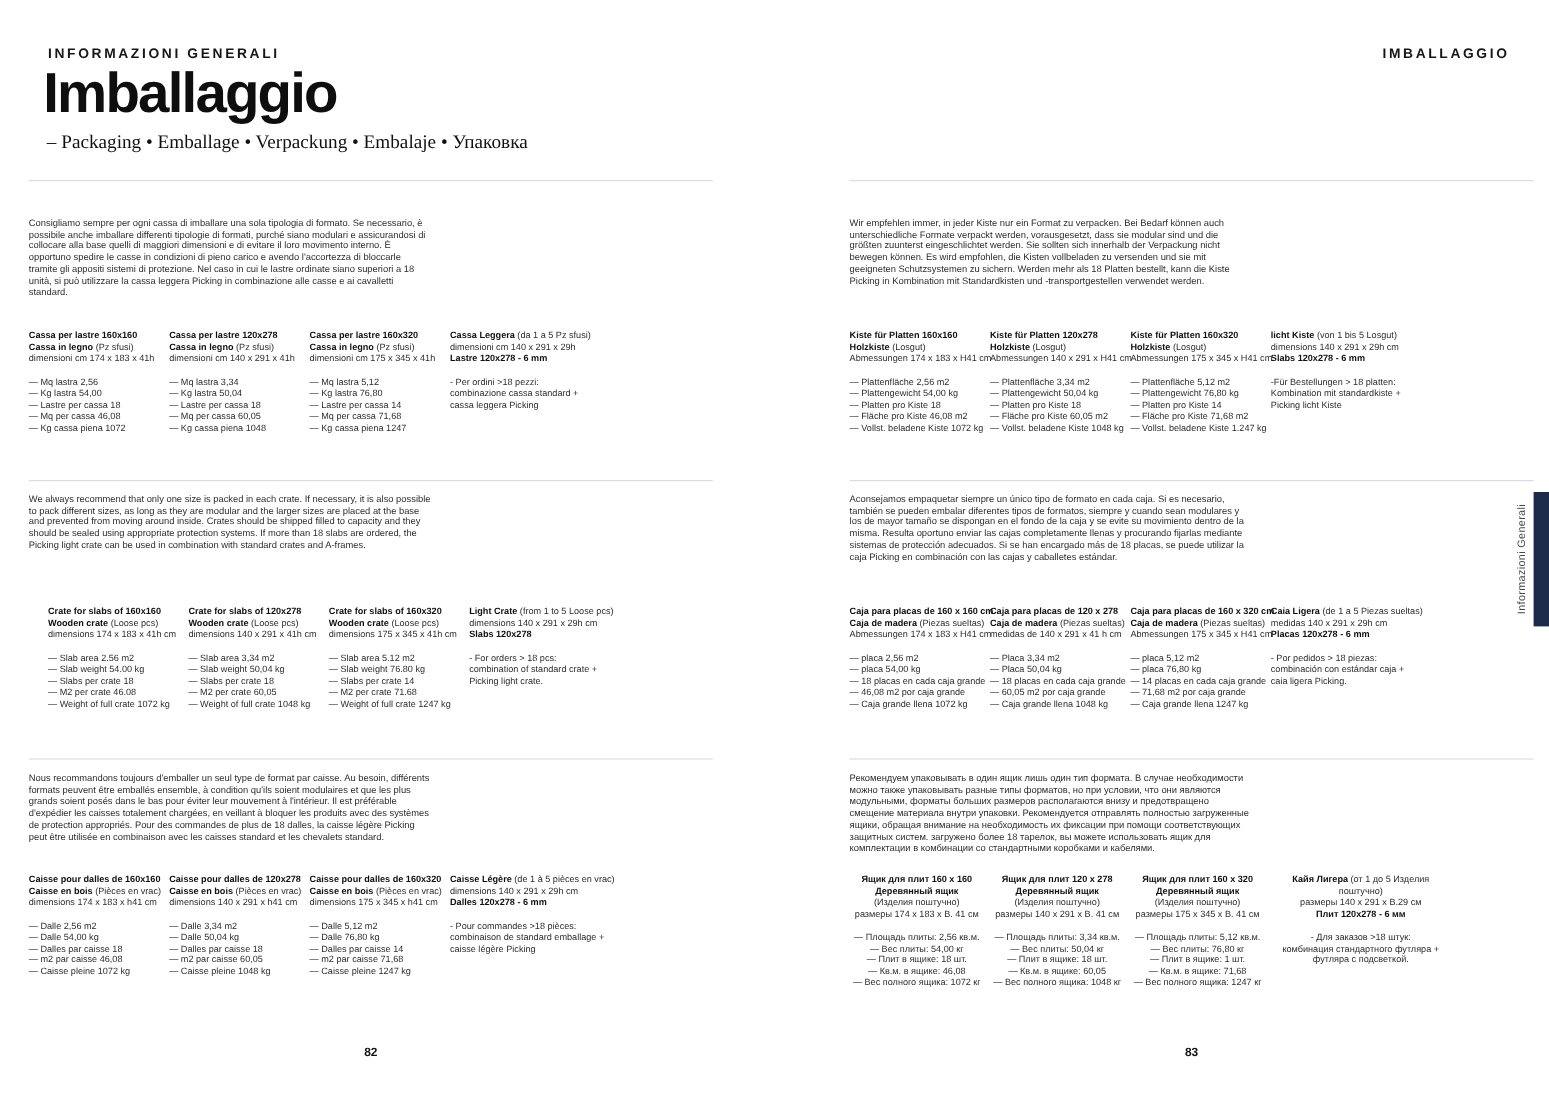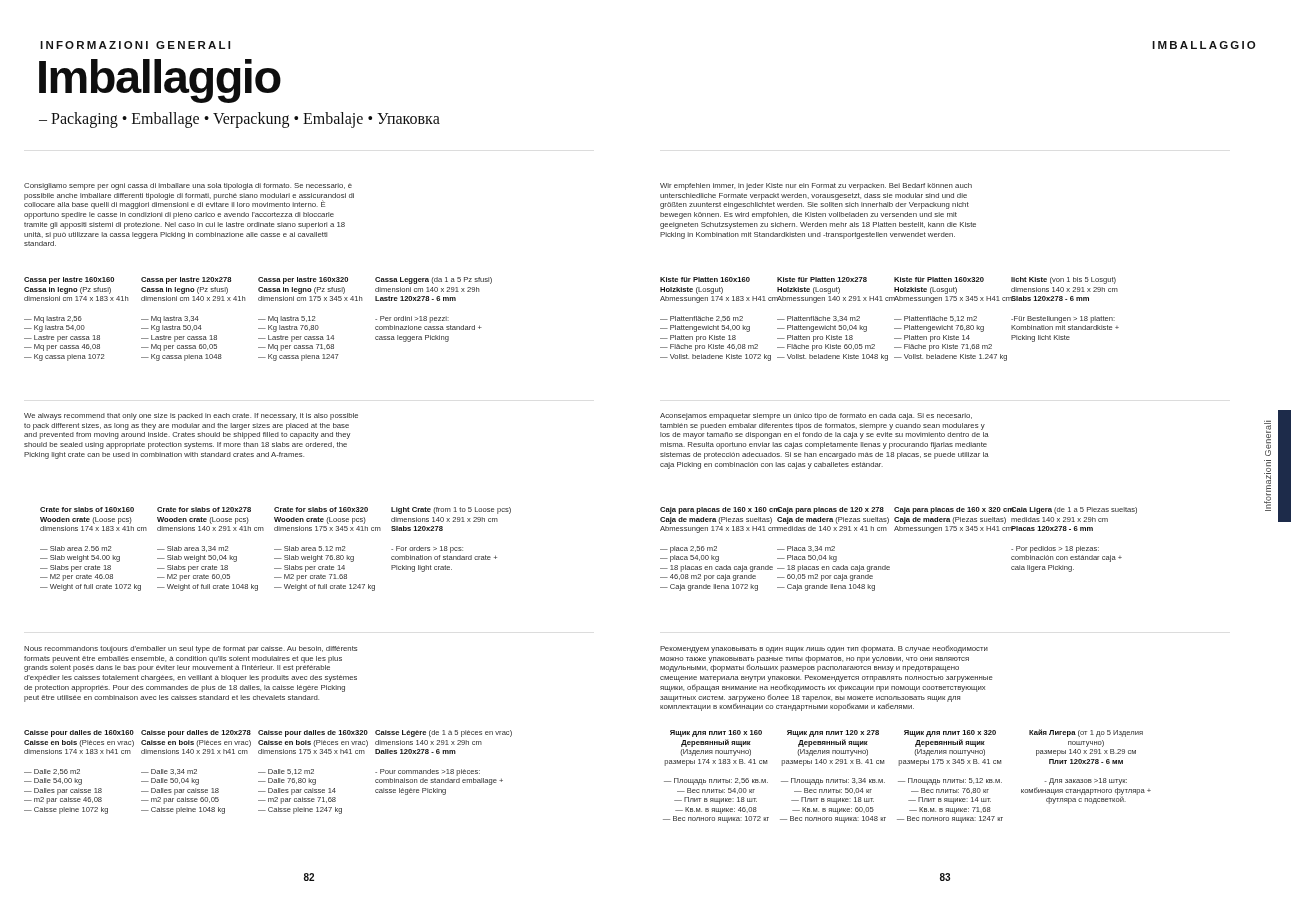--- a/index.html
+++ b/index.html
@@ -9,21 +9,21 @@
   .eyebrow{position:absolute;left:40px;top:39px;font-size:11.5px;font-weight:600;
            letter-spacing:2.2px;color:#161616;}
   .corner{position:absolute;right:33px;top:39px;font-size:11.5px;font-weight:600;
           letter-spacing:2.2px;color:#161616;}
   h1.title{position:absolute;left:36px;top:53px;margin:0;font-size:47px;
            font-weight:800;letter-spacing:-1.5px;color:#0e0e0e;line-height:1;}
   .subtitle{position:absolute;left:39px;top:110px;
             font-family:"Liberation Serif",serif;font-size:16px;color:#101010;}
   .page{position:absolute;top:150px;width:570px;height:760px;}
   #page-left{left:24px;}
-  #page-right{left:660px;text-decoration:underline;}
+  #page-right{left:708px;text-decoration:underline;}
   .rule{position:absolute;left:0;width:570px;height:1px;background:#dcdcdc;}
   .intro{position:absolute;left:0;width:336px;font-size:7.8px;line-height:9.7px;
          color:#2d2d2d;}
   .cols{position:absolute;left:0;display:grid;
         grid-template-columns:112px 112px 112px 150px;column-gap:5px;}
   .col{font-size:7.6px;line-height:9.5px;color:#2d2d2d;}
   .hl{white-space:nowrap;}
   .col b{font-weight:700;color:#101010;}
   .items{margin-top:10px;}
   .items div{white-space:nowrap;}
@@ -271,20 +271,27 @@
           <div>— Placa 50,04 kg</div>
           <div>— 18 placas en cada caja grande</div>
           <div>— 60,05 m2 por caja grande</div>
           <div>— Caja grande llena 1048 kg</div>
         </div>
       </div>
       <div class="col">
         <div class="hl"><b>Caja para placas de 160 x 320 cm</b></div>
         <div class="hl"><b>Caja de madera</b><span> (Piezas sueltas)</span></div>
         <div class="hl"><span>Abmessungen 175 x 345 x H41 cm</span></div>
+        <div class="items">
+          <div>— placa 5,12 m2</div>
+          <div>— placa 76,80 kg</div>
+          <div>— 14 placas en cada caja grande</div>
+          <div>— 71,68 m2 por caja grande</div>
+          <div>— Caja grande llena 1247 kg</div>
+        </div>
       </div>
       <div class="col">
         <div class="hl"><b>Caia Ligera</b><span> (de 1 a 5 Piezas sueltas)</span></div>
         <div class="hl"><span>medidas 140 x 291 x 29h cm</span></div>
         <div class="hl"><b>Placas 120x278 - 6 mm</b></div>
         <div class="items">
           <div>- Por pedidos &gt; 18 piezas:</div>
           <div>combinación con estándar caja +</div>
           <div>caia ligera Picking.</div>
         </div>
@@ -320,21 +327,21 @@
         </div>
       </div>
       <div class="col">
         <div class="hl"><b>Ящик для плит 160 х 320</b></div>
         <div class="hl"><b>Деревянный ящик</b></div>
         <div class="hl"><span>(Изделия поштучно)</span></div>
         <div class="hl"><span>размеры 175 х 345 х В. 41 см</span></div>
         <div class="items">
           <div>— Площадь плиты: 5,12 кв.м.</div>
           <div>— Вес плиты: 76,80 кг</div>
-          <div>— Плит в ящике: 14 шт.</div>
+          <div>— Плит в ящике: 1 шт.</div>
           <div>— Кв.м. в ящике: 71,68</div>
           <div>— Вес полного ящика: 1247 кг</div>
         </div>
       </div>
       <div class="col">
         <div class="hl"><b>Кайя Лигера</b><span> (от 1 до 5 Изделия</span></div>
         <div class="hl"><span>поштучно)</span></div>
         <div class="hl"><span>размеры 140 х 291 х В.29 см</span></div>
         <div class="hl"><b>Плит 120х278 - 6 мм</b></div>
         <div class="items">

